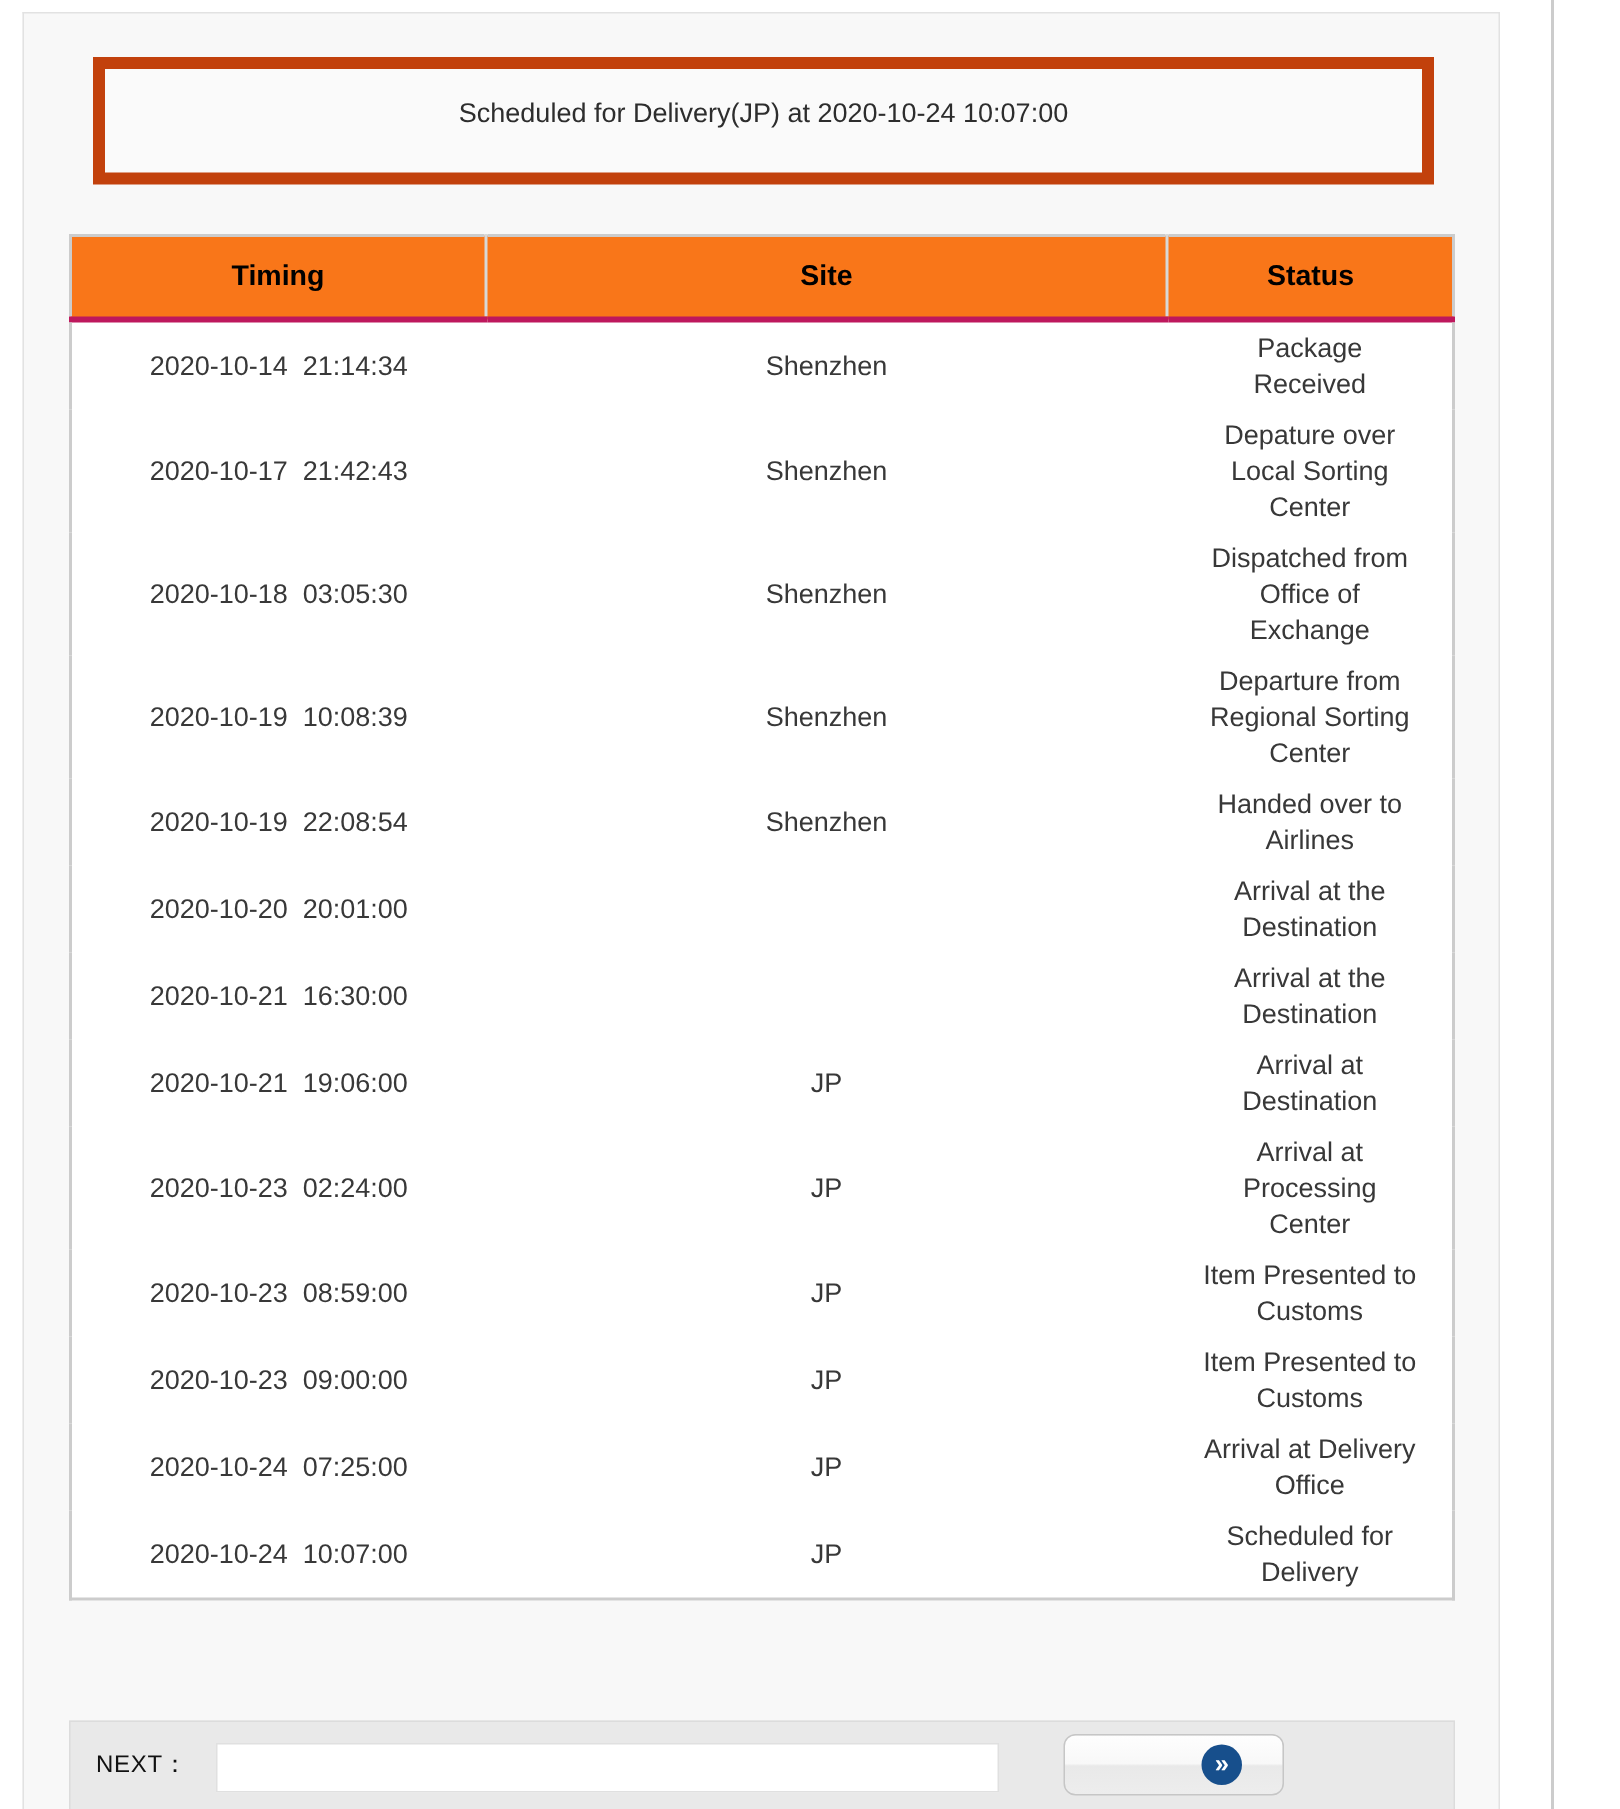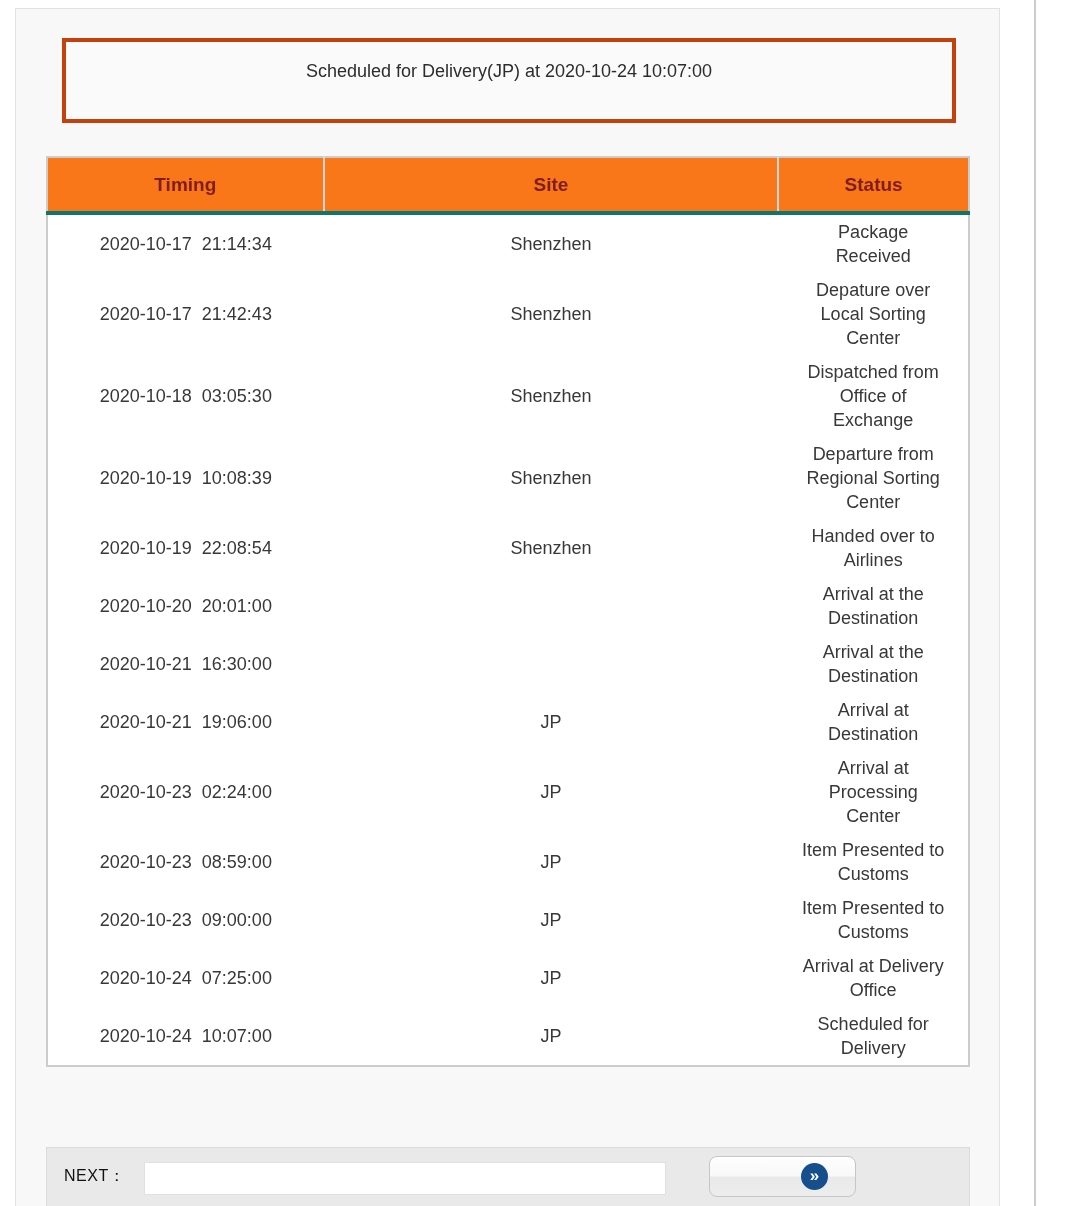--- a/index.html
+++ b/index.html
@@ -16,42 +16,42 @@
   }
   .content {
     position: absolute; left: 15px; top: 8px; width: 985px; height: 1198px;
     background: #f8f8f8;
     border: 1px solid #e2e2e2;
     border-bottom: none;
     overflow: hidden;
   }
   .banner {
     position: absolute; left: 46px; top: 29px; width: 894px; height: 85px;
-    border: 4px solid #c2410c;
+    border: 8px solid #c2410c;
     background: #fafafa;
     text-align: center;
   }
   .banner-text {
     display: block; padding-top: 19px;
     font-size: 18px; color: #2d2d2d;
   }
   .track-table {
     position: absolute; left: 30px; top: 147px; width: 924px;
     border-collapse: collapse;
     background: #ffffff;
     border: 2px solid #cccccc;
   }
   .track-table thead th {
     background: #f97619;
-    color: #7f1d1d;
+    color: #000000;
     font-weight: bold;
     font-size: 19px;
     height: 56px;
     border-right: 2px solid #d8d8d8;
-    border-bottom: 4px solid #0f766e;
+    border-bottom: 4px solid #be185d;
   }
   .track-table thead th:last-child { border-right: none; }
   .track-table col.c-timing { width: 277px; }
   .track-table col.c-site   { width: 456px; }
   .track-table col.c-status { width: 191px; }
   .track-table tbody td {
     text-align: center;
     vertical-align: middle;
     font-size: 18px;
     line-height: 24px;
@@ -116,21 +116,21 @@
     </colgroup>
     <thead>
       <tr>
         <th>Timing</th>
         <th>Site</th>
         <th>Status</th>
       </tr>
     </thead>
     <tbody>
     <tr>
-      <td class="timing">2020-10-17  21:14:34</td>
+      <td class="timing">2020-10-14  21:14:34</td>
       <td class="site">Shenzhen</td>
       <td class="status">Package
 Received</td>
     </tr>
 
     <tr>
       <td class="timing">2020-10-17  21:42:43</td>
       <td class="site">Shenzhen</td>
       <td class="status">Depature over
 Local Sorting

